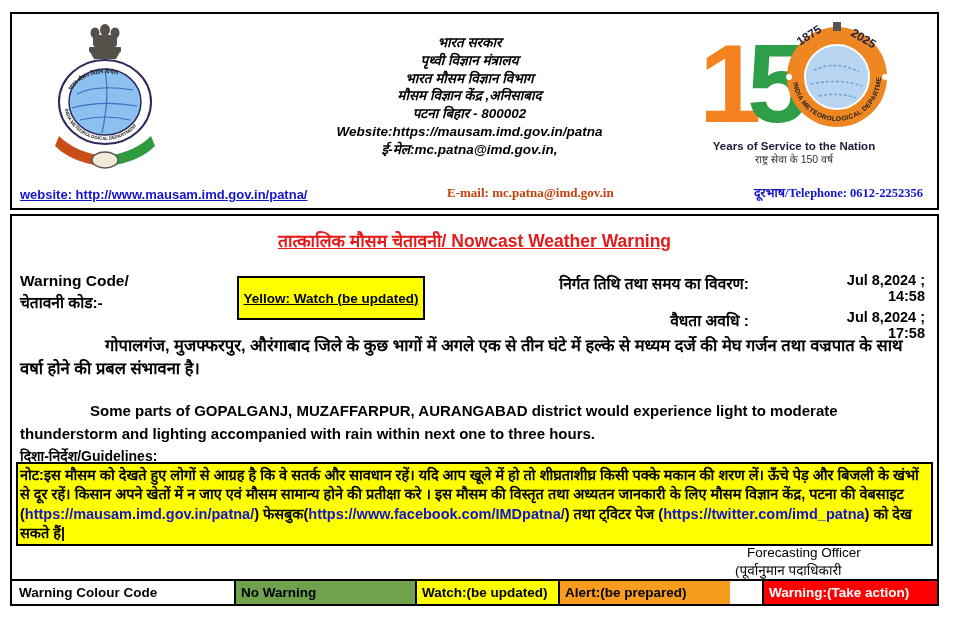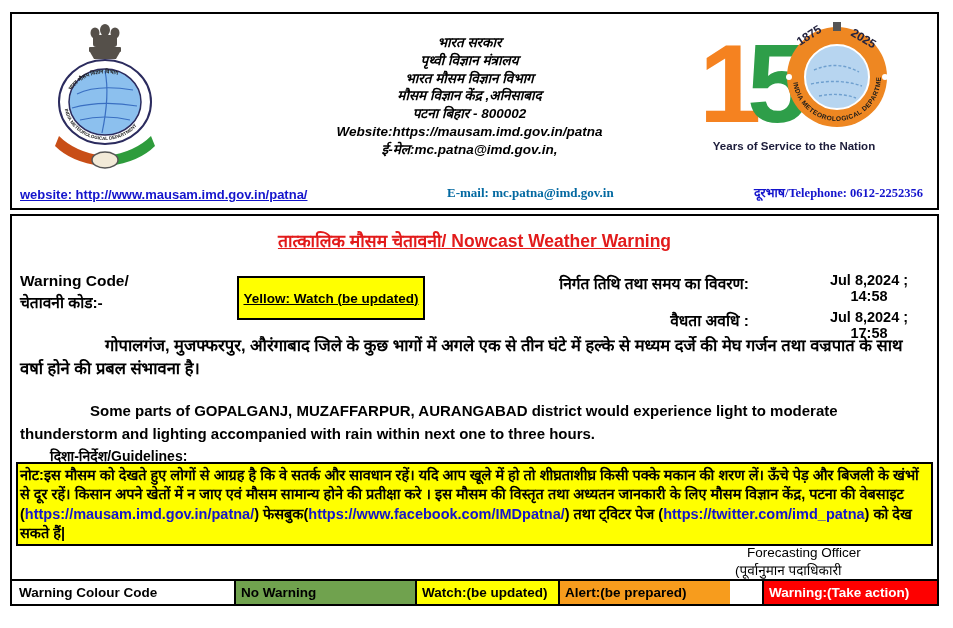--- a/index.html
+++ b/index.html
@@ -32,27 +32,27 @@
   .doc-title { position:absolute; left:0; right:0; top:12px; text-align:center;
     font-size:17.5px; font-weight:bold; text-decoration:underline; }
   .wcode-label { position:absolute; left:8px; top:54px; font-size:15.5px; font-weight:bold;
     line-height:1.45; }
   .wlevel-box { position:absolute; left:225px; top:60px; width:188px; height:44px;
     border:2px solid #000; display:flex; align-items:center; justify-content:center;
     font-size:13.5px; font-weight:bold; text-decoration:underline; }
   .dt-grid { position:absolute; right:12px; top:56px; display:grid;
     grid-template-columns:auto 148px; column-gap:28px; row-gap:5px; }
   .dt-grid .lbl { text-align:right; font-size:15.5px; font-weight:bold; }
-  .dt-grid .val { text-align:center; font-size:14.5px; font-weight:bold;margin-left:36px; }
+  .dt-grid .val { text-align:right; font-size:14.5px; font-weight:bold;margin-left:36px; }
 
   .warn-hi { position:absolute; left:8px; right:8px; top:118px; font-size:16.5px;
     font-weight:bold; line-height:1.42; text-indent:85px; }
   .warn-en { position:absolute; left:8px; right:8px; top:184px; font-size:15px;
     font-weight:bold; line-height:1.5; text-indent:70px; }
-  .guide-label { position:absolute; left:8px; top:230px; font-size:14px; font-weight:bold;margin-left:30px; }
+  .guide-label { position:absolute; left:8px; top:230px; font-size:14px; font-weight:bold; }
   .guide-box { position:absolute; left:4px; right:4px; top:246px; height:84px;
     border:2px solid #000; padding:2px 2px; font-size:14.5px; font-weight:bold; line-height:1.34; }
   .guide-box a { font-weight:bold; text-decoration:none; }
   .officer { position:absolute; left:723px; top:328px; font-size:13.5px; line-height:1.35; }
   .officer .l1 { padding-left:12px; }
 
   .cc-table { position:absolute; left:0; right:0; bottom:0; height:25px; display:flex;
     border-top:2px solid #000; }
   .cc-cell { height:100%; display:flex; align-items:center; padding:0 5px;
     font-size:13.5px; font-weight:bold; border-left:2px solid #000; }
@@ -125,25 +125,26 @@
       <defs>
           <path id="ring150" d="M 94,57 A 44,44 0 0 0 182,57"></path>
         </defs>
       <text font-size="6.6" font-weight="bold" fill="#1a1a1a" letter-spacing="0.4">
         <textPath href="#ring150" startOffset="4%">INDIA METEOROLOGICAL DEPARTMENT</textPath>
       </text>
       <circle cx="90" cy="57" r="3" fill="#fff"></circle>
       <circle cx="186" cy="57" r="3" fill="#fff"></circle>
     </svg>
     <div class="cap-en">Years of Service to the Nation</div>
+    <div class="cap-hi">राष्ट्र सेवा के 150 वर्ष</div>
   </div>
 
   <div class="contact-bar">
     <a class="contact-website" href="#" style="color: rgb(20, 20, 204);">website: http://www.mausam.imd.gov.in/patna/</a>
-    <span class="contact-email" style="color: #0369a1;">E-mail: mc.patna@imd.gov.in</span>
+    <span class="contact-email" style="color: #c2410c;">E-mail: mc.patna@imd.gov.in</span>
     <span class="contact-phone" style="color: rgb(20, 20, 204);">दूरभाष/Telephone: 0612-2252356</span>
   </div>
 </div>
 
 <div class="content-box">
 
   <div class="doc-title" style="color: rgb(226, 27, 27);">तात्कालिक मौसम चेतावनी/ Nowcast Weather Warning</div>
 
   <div class="wcode-label">
     <div>Warning Code/</div>

